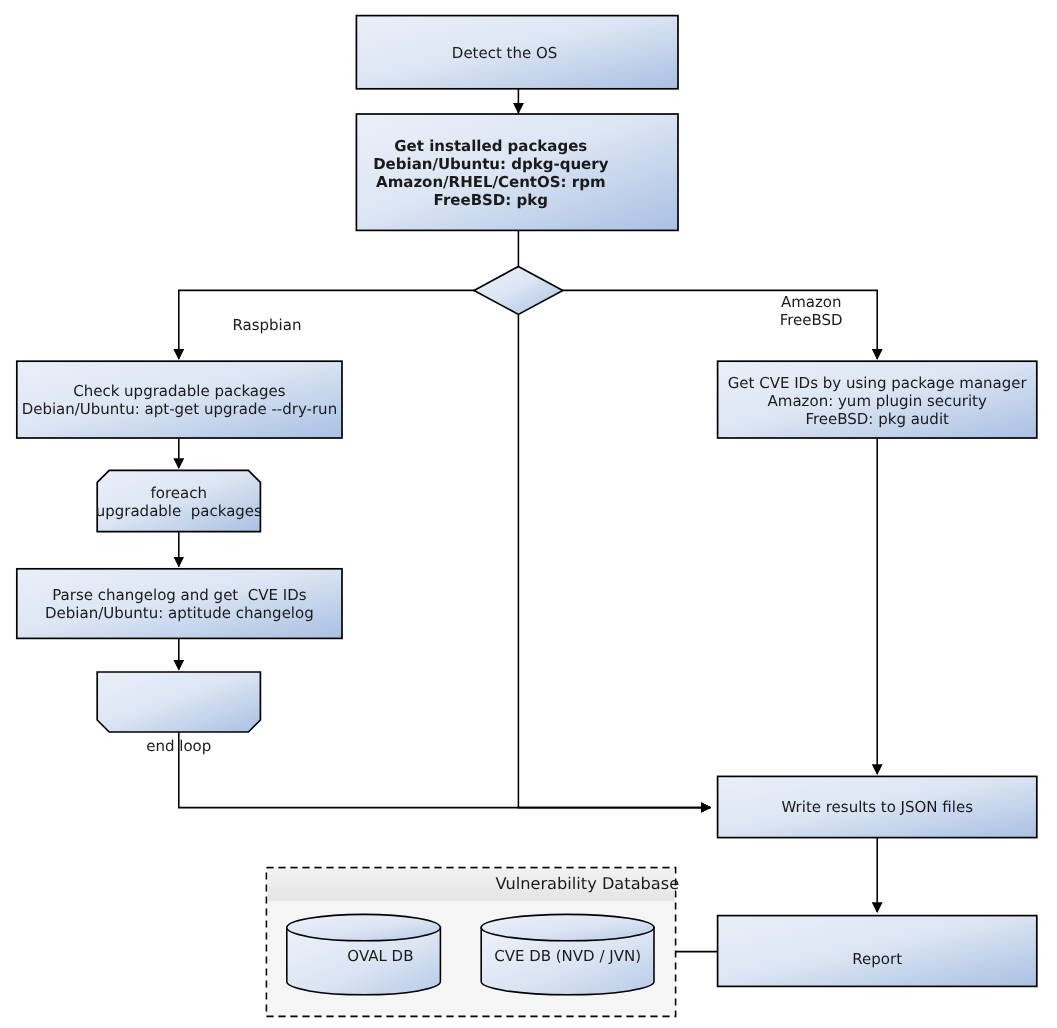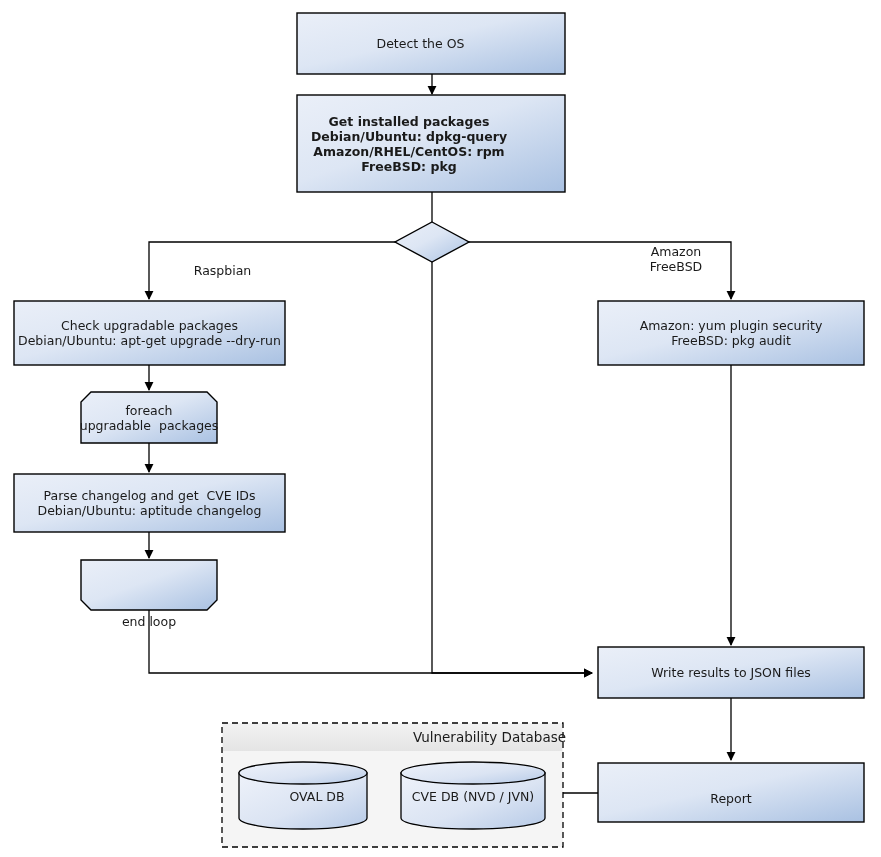--- a/index.html
+++ b/index.html
@@ -156,21 +156,21 @@
   <div class="node-label" style="left:297px; top:95px; width:224px; height:97px;font-weight:bold;"><div><div>Get installed packages</div><div>Debian/Ubuntu: dpkg-query</div><div>Amazon/RHEL/CentOS: rpm</div><div>FreeBSD: pkg</div></div></div>
 
   <div class="node-label" style="left:14px; top:301px; width:271px; height:64px;"><div><div>Check upgradable packages</div><div>Debian/Ubuntu: apt-get upgrade --dry-run</div></div></div>
 
   <div class="node-label" style="left:14px; top:474px; width:271px; height:58px;"><div><div>Parse changelog and get  CVE IDs</div><div>Debian/Ubuntu: aptitude changelog</div></div></div>
 
   <div class="node-label" style="left:81px; top:392px; width:136px; height:51px;"><div><div>foreach</div><div>upgradable  packages</div></div></div>
 
   <div class="node-label" style="left:81px; top:560px; width:136px; height:50px;margin-top:36px;"><div><div>end loop</div></div></div>
 
-  <div class="node-label" style="left:598px; top:301px; width:266px; height:64px;"><div><div>Amazon: yum plugin security</div><div>FreeBSD: pkg audit</div></div></div>
+  <div class="node-label" style="left:598px; top:301px; width:266px; height:64px;"><div><div>Get CVE IDs by using package manager</div><div>Amazon: yum plugin security</div><div>FreeBSD: pkg audit</div></div></div>
 
   <div class="node-label" style="left:598px; top:647px; width:266px; height:51px;"><div><div>Write results to JSON files</div></div></div>
 
   <div class="node-label" style="left:598px; top:763px; width:266px; height:71px;"><div><div>Report</div></div></div>
 
   <div class="node-label" style="left:239px; top:778px; width:156px; height:36px;"><div><div>OVAL DB</div></div></div>
 
   <div class="node-label" style="left:401px; top:778px; width:144px; height:36px;"><div><div>CVE DB (NVD / JVN)</div></div></div>
 
   <div class="edge-label" style="left:155px; top:263px; width:135px;"><div><div>Raspbian</div></div></div>

